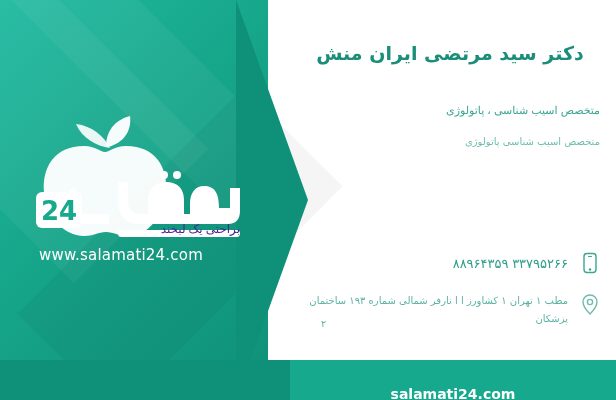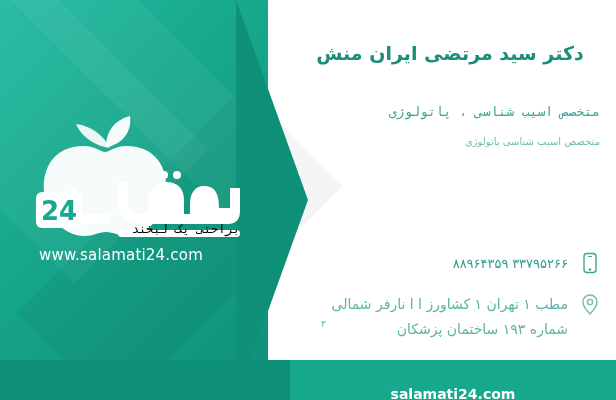--- a/index.html
+++ b/index.html
@@ -78,24 +78,24 @@
     font-weight: normal;
     letter-spacing: 0.2px;
     font-family: "DejaVu Sans", sans-serif;
   }
   .logo-slogan {
     position: absolute;
     left: 120px;
     top: 222px;
     width: 120px;
     text-align: right;
-    color: #000000;
+    color: #4c1d95;
     font-size: 12px;
     direction: rtl;
-    font-family: Liberation Mono, monospace;
+    font-family: Liberation Serif, serif;
   }
 
   
   .right {
     position: absolute;
     left: 290px;
     top: 0;
     width: 326px;
     height: 400px;
   }
@@ -112,22 +112,22 @@
     font-family: "DejaVu Sans", sans-serif;
   }
   .specialty-1 {
     position: absolute;
     right: 16px;
     top: 104px;
     width: 300px;
     text-align: right;
     direction: rtl;
     color: #3aa693;
-    font-size: 13px;
-    font-family: Liberation Mono, monospace;
+    font-size: 11px;
+    font-family: Liberation Sans, sans-serif;
   }
   .specialty-2 {
     position: absolute;
     right: 16px;
     top: 136px;
     width: 300px;
     text-align: right;
     direction: rtl;
     color: #6fbdae;
     font-size: 10px;
@@ -158,21 +158,21 @@
     right: 14px;
     top: 292px;
     width: 300px;
     display: flex;
     flex-direction: row-reverse;
     align-items: flex-start;
   }
   .addr-text {
     direction: rtl;
     color: #5cb3a3;
-    font-size: 14px;
+    font-size: 10px;
     margin-right: 10px;
     text-align: right;
     flex: 1;
     line-height: 1.8;
     font-family: "DejaVu Sans", sans-serif;
   }
   .icon-box {
     width: 24px;
     height: 26px;
     flex: 0 0 24px;

